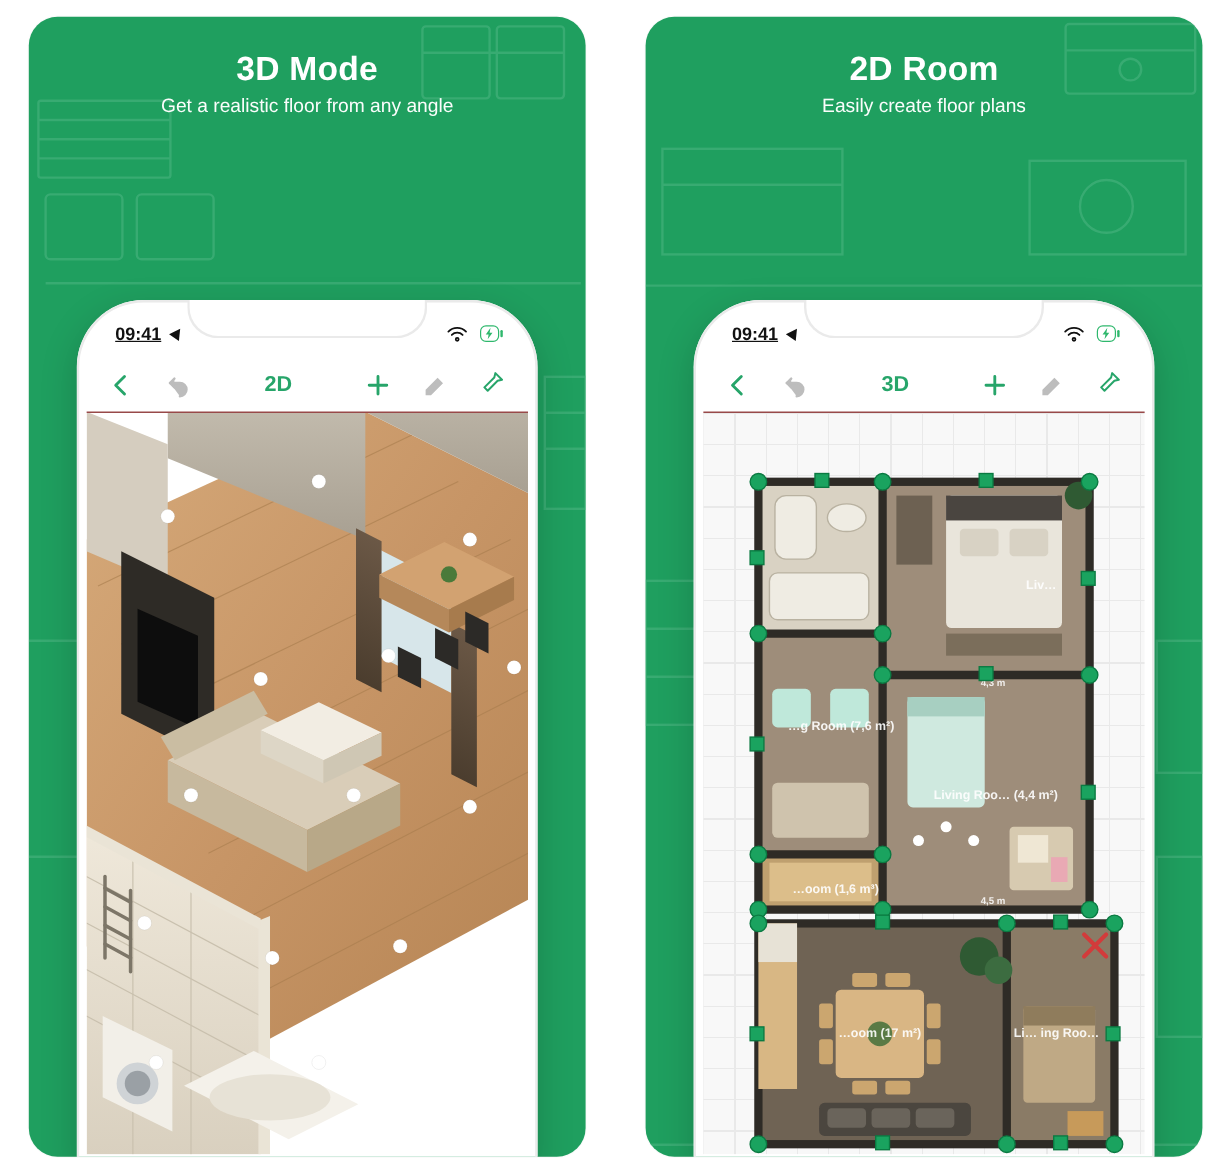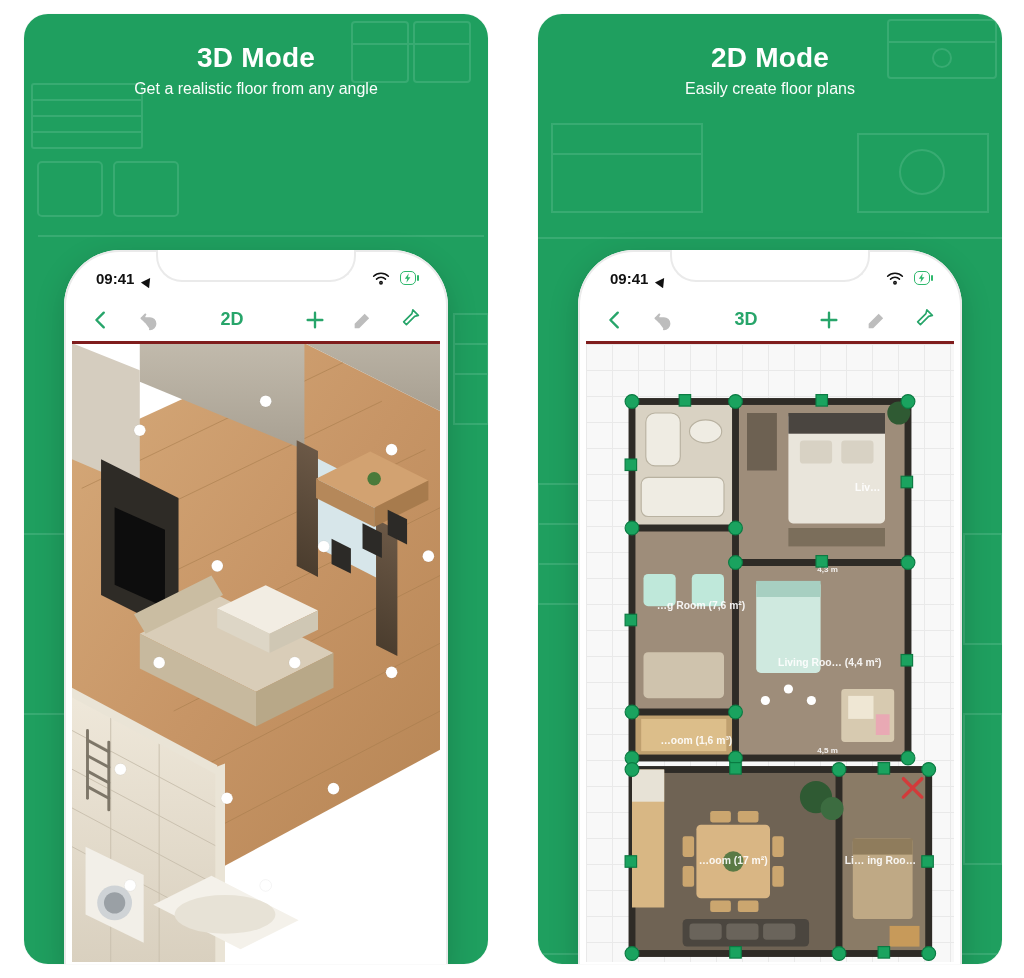--- a/index.html
+++ b/index.html
@@ -91,21 +91,21 @@
     z-index:5;
   }
   .statusbar{
     position:relative;
     height:40px;
     display:flex;align-items:center;justify-content:space-between;
     padding:0 24px;
     font-size:15px;font-weight:700;color:#111;
     z-index:4;
   }
-  .statusbar .time{display:flex;align-items:flex-end;gap:6px;}
+  .statusbar .time{display:flex;align-items:center;gap:6px;text-decoration:underline;}
   .statusbar .arrow{
     width:0;height:0;display:inline-block;
     border-left:5px solid transparent;
     border-right:5px solid transparent;
     border-bottom:9px solid #111;
     transform:rotate(35deg) translateY(-1px);
     margin-left:2px;
   }
   .statusbar .right{display:flex;align-items:center;gap:8px;}
   .wifi{width:18px;height:14px;}
@@ -119,21 +119,21 @@
   }
   .batt::after{content:"";position:absolute;right:-4px;top:3px;width:2.5px;height:6px;background:var(--badge);border-radius:1.5px;}
   .batt .bolt{width:8px;height:10px;}
 
   
   .toolbar{
     height:46px;
     display:flex;align-items:center;justify-content:space-between;
     padding:0 18px;
     background:#fff;
-    border-bottom:3px solid #7f1d1d;
+    border-bottom:1px solid #7f1d1d;
     z-index:3;position:relative;
   }
   .toolbar .grp{display:flex;align-items:center;gap:26px;}
   .tool-ic{width:22px;height:22px;display:flex;align-items:center;justify-content:center;}
   .tool-ic svg{display:block;}
   .mode-lbl{
     font-size:18px;font-weight:700;color:var(--toolbar-green);
   }
   .muted svg *{stroke:#bdbdbd!important;fill:#bdbdbd!important;}
 
@@ -406,21 +406,21 @@
           <rect x="0" y="470" width="42" height="120"></rect>
           <line x1="0" y1="510" x2="42" y2="510"></line>
           <line x1="0" y1="550" x2="42" y2="550"></line>
           <line x1="0" y1="940" x2="464" y2="940"></line>
           <rect x="426" y="520" width="38" height="110"></rect>
           <rect x="426" y="700" width="38" height="150"></rect>
         </g>
       </svg>
     </div>
     <div class="hdr">
-      <div class="title">2D Mode</div>
+      <div class="title">2D Room</div>
       <div class="sub">Easily create floor plans</div>
     </div>
 
     <div class="device">
       <div class="notch"></div>
       <div class="bezel">
         <div class="statusbar">
           <div class="time">
             <span>09:41</span>
             <span class="arrow"></span>

